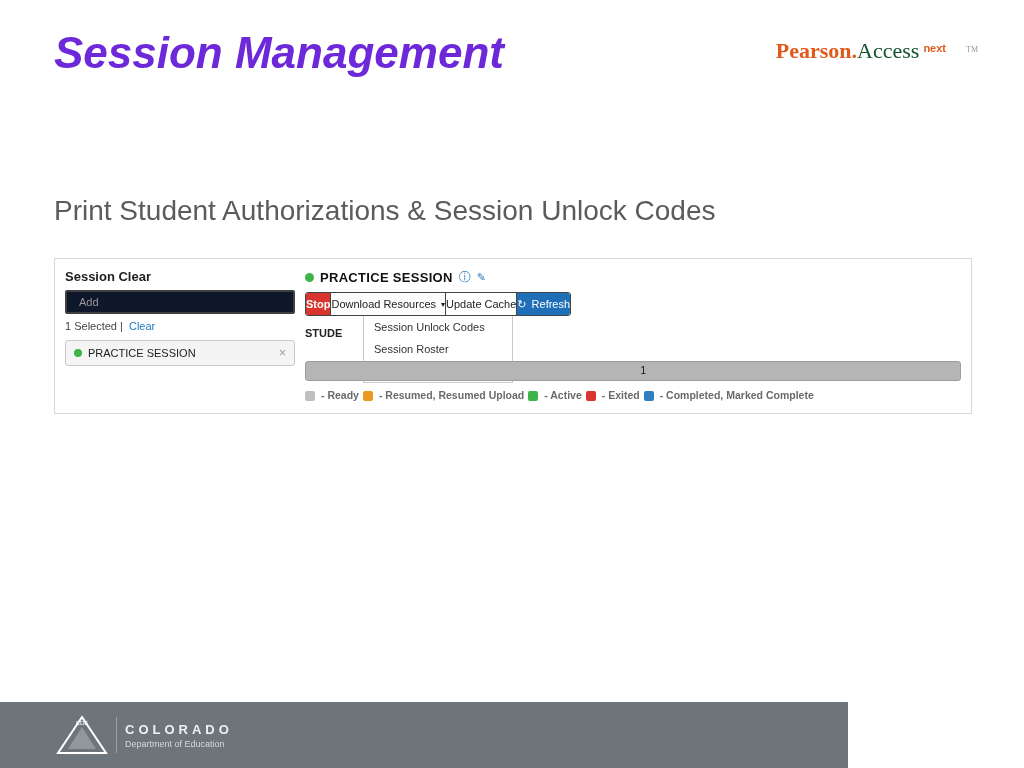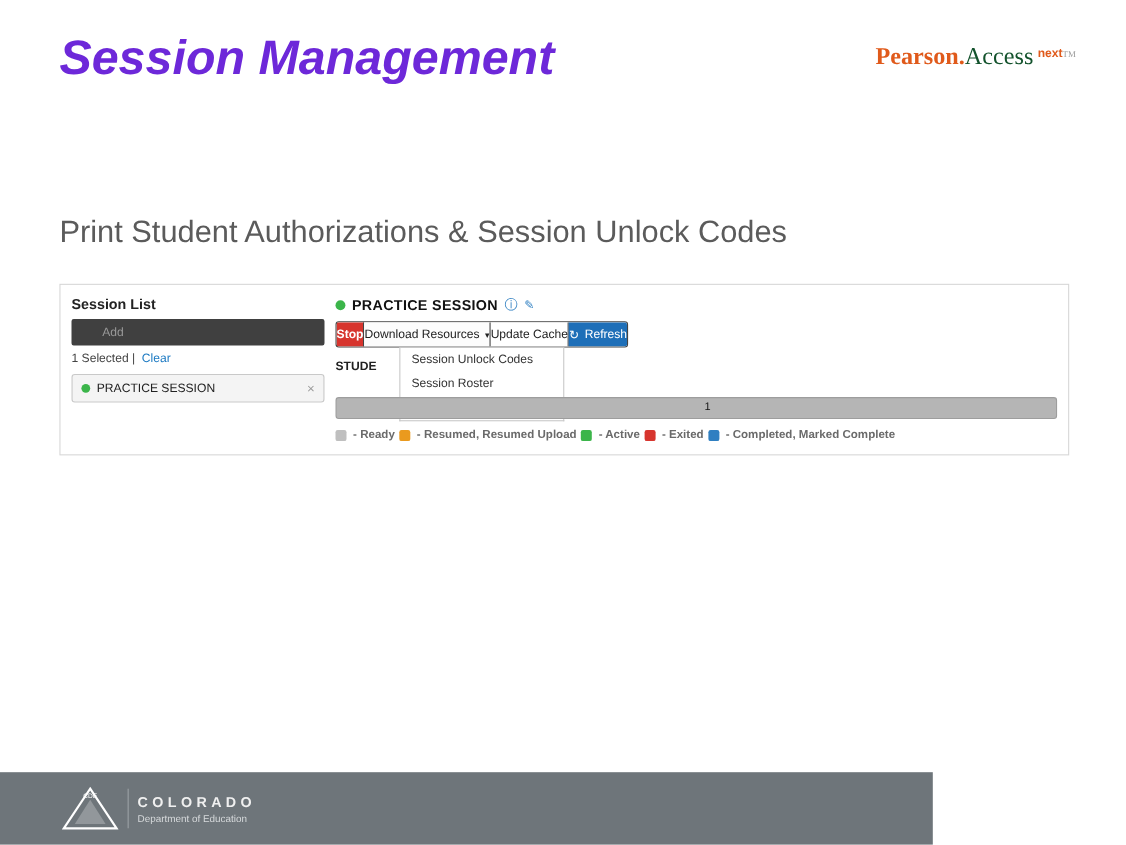--- a/index.html
+++ b/index.html
@@ -16,44 +16,44 @@
   .brand {
     position:absolute; right:46px; top:38px;
     font-family: Georgia, 'Times New Roman', serif;
   }
   .brand .pearson { color:#e05a1b; font-size:22px; font-weight:600; }
   .brand .access { color:#14532d; font-size:22px; font-weight:400; }
   .brand .next {
     color:#e05a1b; font-size:11px; vertical-align: super; margin-left:4px;
     font-family: Verdana, sans-serif; font-weight:600;
   }
-  .brand .tm { color:#999; font-size:8px; vertical-align: super; margin-left:0;}
+  .brand .tm { color:#999; font-size:8px; vertical-align: super; margin-left:20px;}
 
   .subtitle {
     position:absolute; left:54px; top:195px;
     font-family: Verdana, Geneva, sans-serif;
     font-size:28px; color:#5b5b5b;
   }
 
   
   .app {
     position:absolute; left:54px; top:258px; width:918px;
     border:1px solid #d7d7d7; background:#fff;
     padding:10px 10px 12px 10px;
     display:flex; gap:10px;
     font-size:11px; color:#3a3a3a;
   }
 
   
   .sessionlist { width:230px; }
   .sessionlist h4 { font-size:13px; font-weight:bold; color:#222; margin-bottom:6px; }
   .addbox {
-    width:100%; height:24px; border:4px solid #404040; border-radius:2px;
-    padding:0 24px; font-size:11px; color:#999;
-    display:flex; align-items:center; background:#404040;
+    width:100%; height:24px; border:2px solid #404040; border-radius:2px;
+    padding:0 12px; font-size:11px; color:#999;
+    display:flex; align-items:center; background:#0f172a;
   }
   .selrow { margin-top:6px; font-size:11px; color:#444; }
   .selrow .clear { color:#1e7bc3; margin-left:3px; }
   .pill {
     margin-top:8px; height:26px; width:100%;
     border:1px solid #c9c9c9; border-radius:3px; background:#f4f4f4;
     display:flex; align-items:center; padding:0 8px; gap:6px;
   }
   .dot { width:8px; height:8px; border-radius:50%; background:#3bb54a; display:inline-block; }
   .pill .label { flex:1; font-size:11px; color:#222; }
@@ -134,21 +134,21 @@
 
   <div class="brand">
     <span class="pearson">Pearson.</span><span class="access">Access</span><span class="next">next</span><span class="tm">TM</span>
   </div>
 
   <div class="subtitle">Print Student Authorizations &amp; Session Unlock Codes</div>
 
   <div class="app">
 
     <div class="sessionlist">
-      <h4>Session List</h4>
+      <h4>Session Clear</h4>
       <div class="addbox">
         <span>Add</span>
       </div>
       <div class="selrow">
         <span>1 Selected |</span>
         <span class="clear">Clear</span>
       </div>
       <div class="pill">
         <span class="dot"></span>
         <span class="label">PRACTICE SESSION</span>

